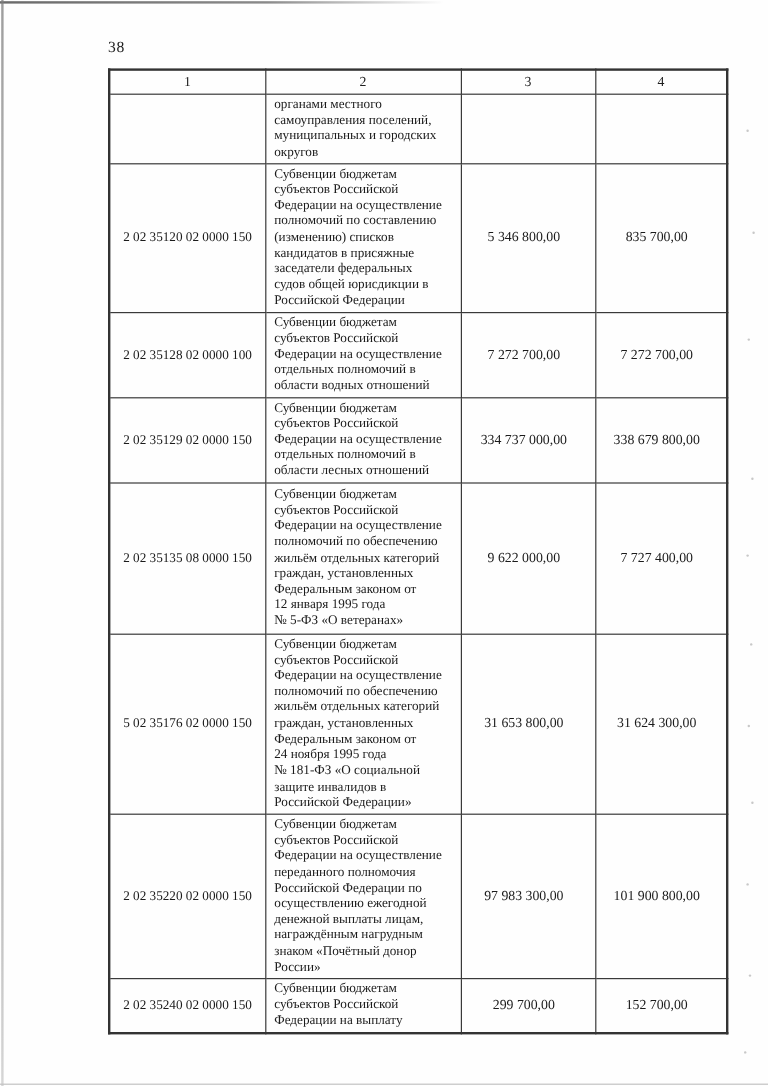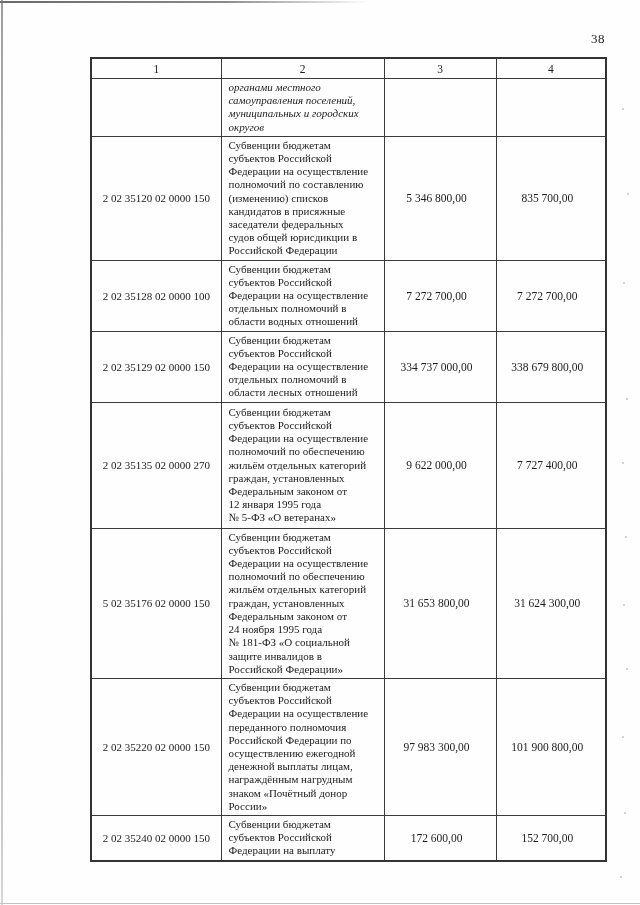--- a/index.html
+++ b/index.html
@@ -16,21 +16,21 @@
   
   .scan-edge-top{position:absolute;top:1px;left:0;width:370px;height:2px;
     background:linear-gradient(to right,#6a6a6a 0%,#8a8a8a 60%,rgba(160,160,160,0) 100%);}
   .scan-edge-left{position:absolute;top:0;left:1px;width:2px;height:905px;
     background:linear-gradient(to bottom,#7d7d7d,#b5b5b5 40%,#a8a8a8 80%,#c8c8c8);opacity:.75;}
   .scan-edge-bottom{position:absolute;bottom:1px;left:0;width:640px;height:1px;background:#c3c3c3;}
   .speck{position:absolute;width:2px;height:2px;background:#9a9a9a;opacity:.55;border-radius:50%;}
 
   .page-number{
     position:absolute;top:31px;left:90px;width:515px;
-    text-align:right;font-size:13px;letter-spacing:.5px;color:#222;
+    text-align:left;font-size:13px;letter-spacing:.5px;color:#222;
   }
 
   table.doc{
     position:absolute;top:57px;left:90px;
     width:515px;border-collapse:collapse;table-layout:fixed;
     background:transparent;
   }
   table.doc col.c1{width:130px;}
   table.doc col.c2{width:163px;}
   table.doc col.c3{width:112px;}
@@ -50,21 +50,21 @@
     text-align:center;font-size:11px;padding:2px 3px;white-space:nowrap;color:#1b1b1b;
   }
   td.desc{
     text-align:left;font-size:11px;line-height:13.2px;
     padding:2px 4px 2px 7px;white-space:pre-line;color:#1b1b1b;
     vertical-align:middle;
   }
   td.amt{
     text-align:center;font-size:11.5px;padding:2px 9px 2px 2px;white-space:nowrap;color:#1b1b1b;
   }
-  tr.r0{height:54px;font-style:italic;} tr.r1{height:122px;} tr.r2{height:70px;} tr.r3{height:66px;}
+  tr.r0{height:54px;} tr.r1{height:122px;} tr.r2{height:70px;} tr.r3{height:66px;}
   tr.r4{height:126px;} tr.r5{height:150px;} tr.r6{height:130px;} tr.r7{height:44px;}
 </style>
 </head>
 <body>
 
 <div class="page">
   <div class="scan-edge-top"></div>
   <div class="scan-edge-left"></div>
   <div class="scan-edge-bottom"></div>
 
@@ -123,21 +123,21 @@
         <td class="code">2 02 35129 02 0000 150</td>
         <td class="desc">Субвенции бюджетам
 субъектов Российской
 Федерации на осуществление
 отдельных полномочий в
 области лесных отношений</td>
         <td class="amt">334 737 000,00</td>
         <td class="amt">338 679 800,00</td>
       </tr>
       <tr class="r4">
-        <td class="code">2 02 35135 02 0000 270</td>
+        <td class="code">2 02 35135 08 0000 150</td>
         <td class="desc">Субвенции бюджетам
 субъектов Российской
 Федерации на осуществление
 полномочий по обеспечению
 жильём отдельных категорий
 граждан, установленных
 Федеральным законом от
 12 января 1995 года
 № 5-ФЗ «О ветеранах»</td>
         <td class="amt">9 622 000,00</td>
@@ -172,21 +172,21 @@
 знаком «Почётный донор
 России»</td>
         <td class="amt">97 983 300,00</td>
         <td class="amt">101 900 800,00</td>
       </tr>
       <tr class="r7">
         <td class="code">2 02 35240 02 0000 150</td>
         <td class="desc">Субвенции бюджетам
 субъектов Российской
 Федерации на выплату</td>
-        <td class="amt">172 600,00</td>
+        <td class="amt">299 700,00</td>
         <td class="amt">152 700,00</td>
       </tr>
     </tbody>
   </table>
 
   <div class="speck" style="left:622px;top:108px"></div>
   <div class="speck" style="left:627px;top:193px"></div>
   <div class="speck" style="left:623px;top:282px"></div>
   <div class="speck" style="left:626px;top:398px"></div>
   <div class="speck" style="left:622px;top:462px"></div>

